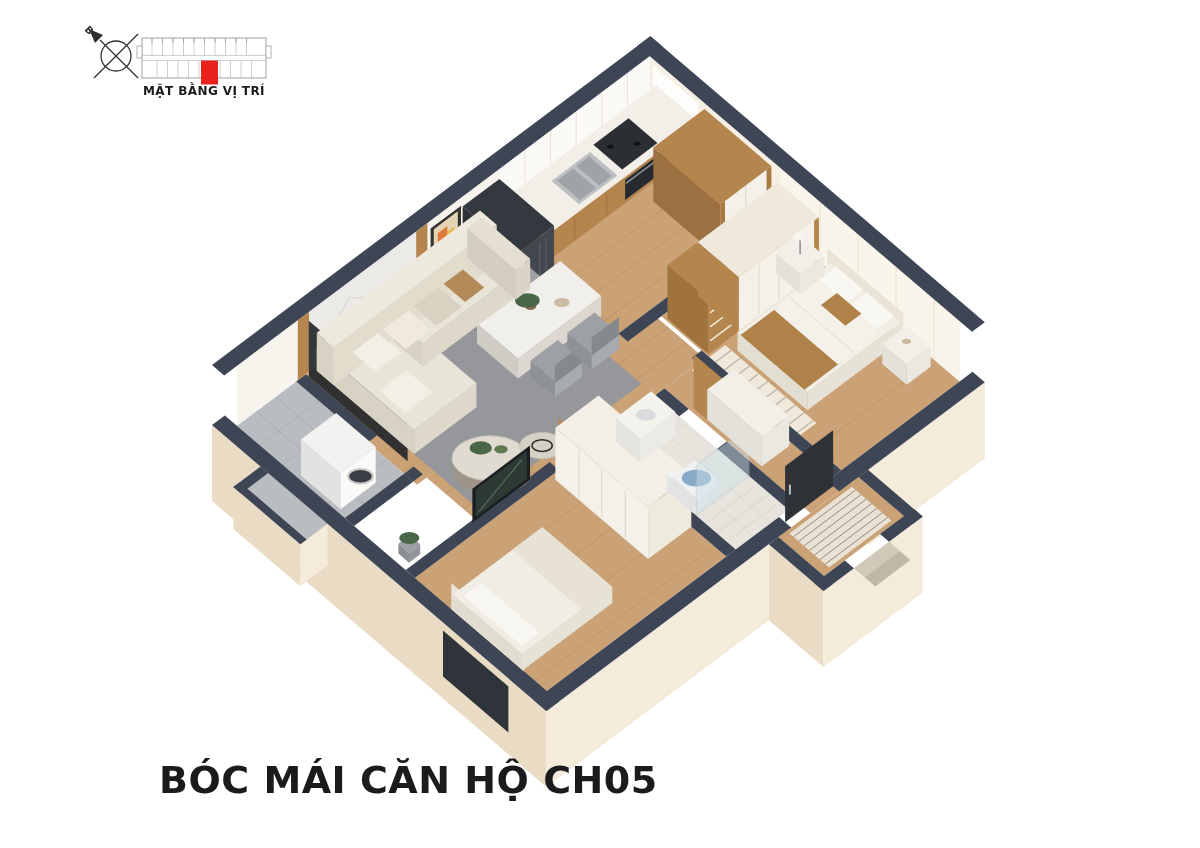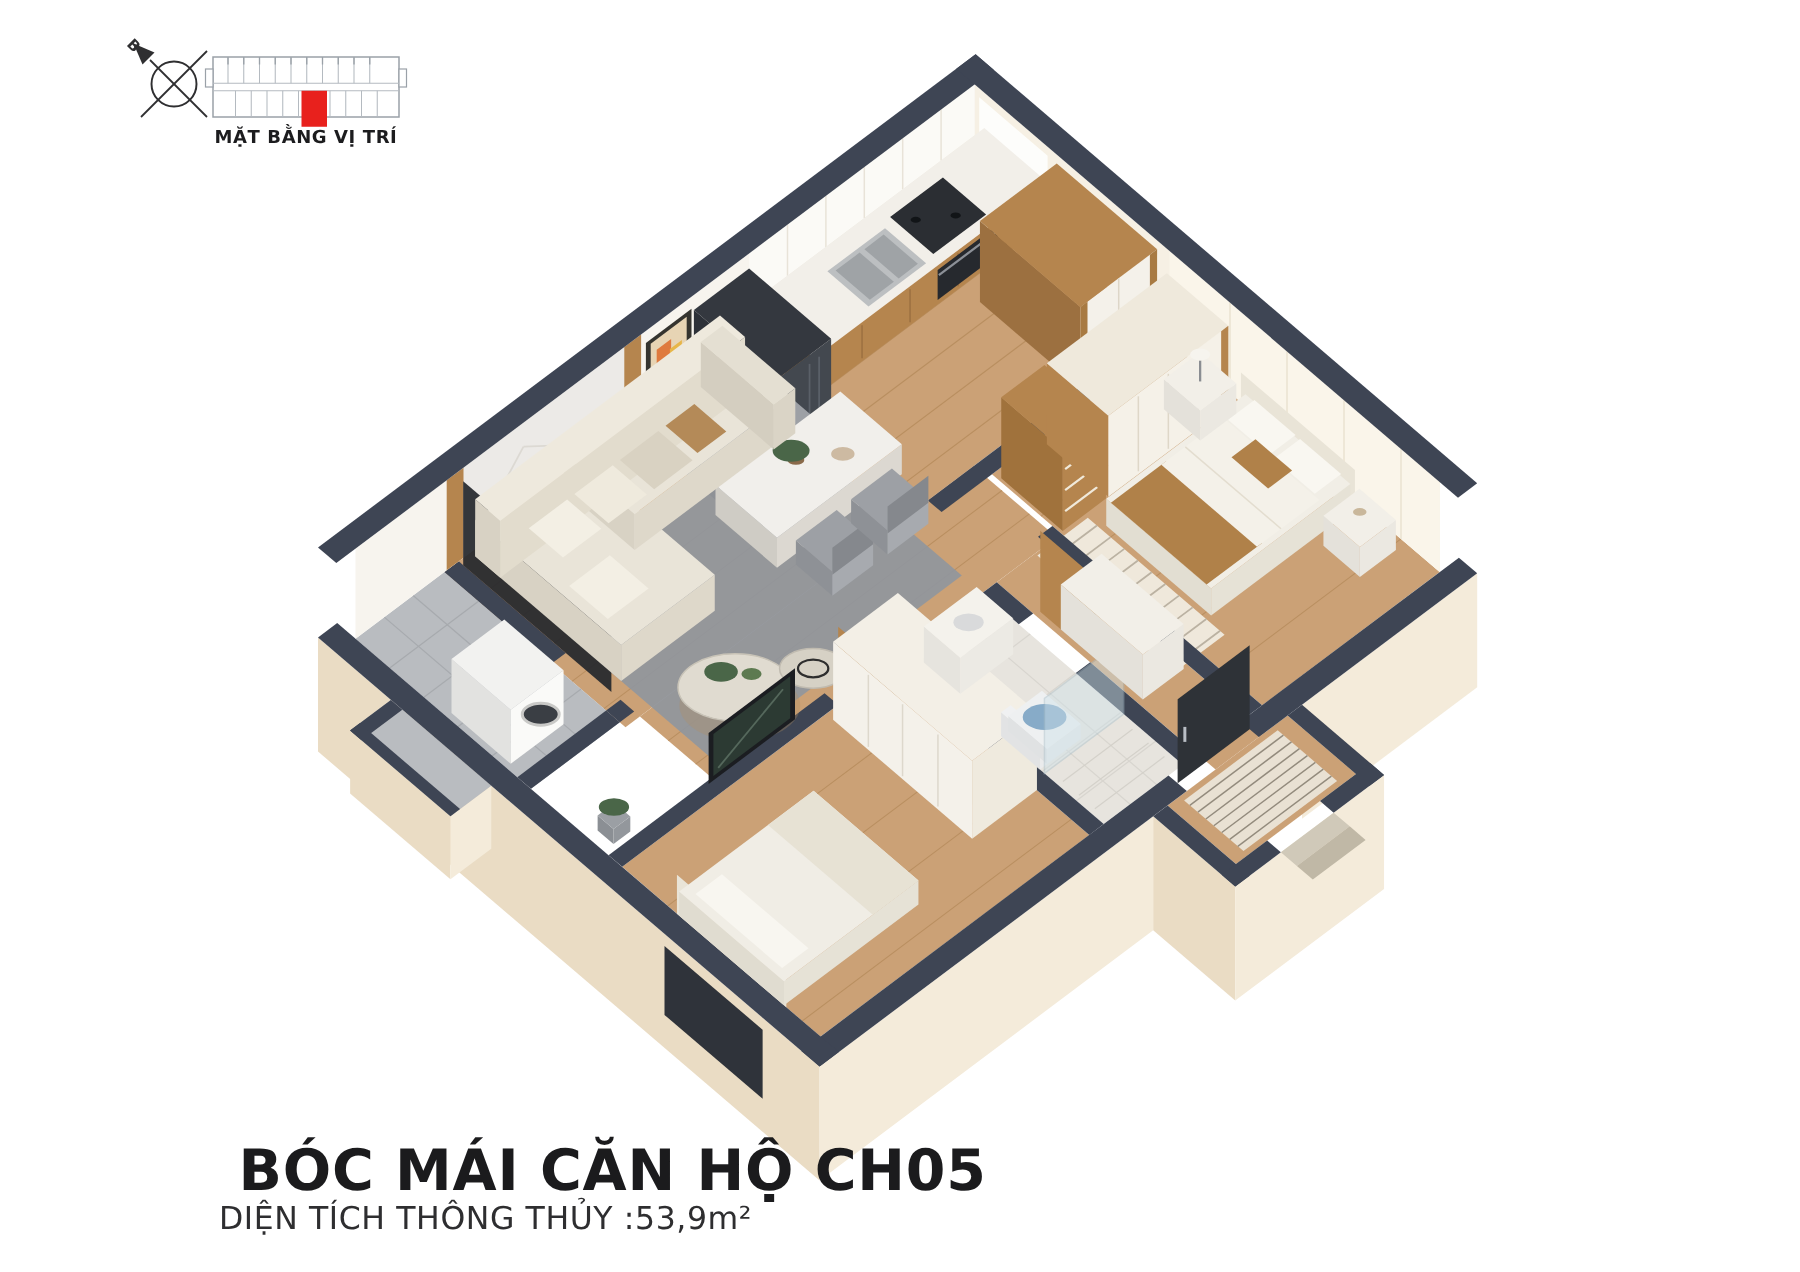--- a/index.html
+++ b/index.html
@@ -348,14 +348,13 @@
           <polygon points="707.2,389.6 734.4,369.2 789.1,416.0 761.9,436.4" fill="#f2efe8"></polygon>
           <polygon points="785.1,522.2 833.1,486.2 833.1,430.2 785.1,466.2" fill="#2e3237"></polygon>
           <line x1="789.9" y1="494.6" x2="789.9" y2="484.6" stroke="#b9bec5" stroke-width="2"></line>
           <polygon points="853.9,568.2 889.1,541.8 899.8,550.9 864.6,577.3" fill="#d0c9b9"></polygon>
           <polygon points="864.6,577.3 899.8,550.9 910.4,560.0 875.2,586.4" fill="#c0b8a6"></polygon>
         </g>
       </g>
   </svg>
   <div class="caption">MẶT BẰNG VỊ TRÍ</div>
   <div class="title">BÓC MÁI CĂN HỘ CH05</div>
-  <div class="subtitle">DIỆN TÍCH THÔNG THỦY :53,9m²</div>
 </div>
 
 </body></html>

